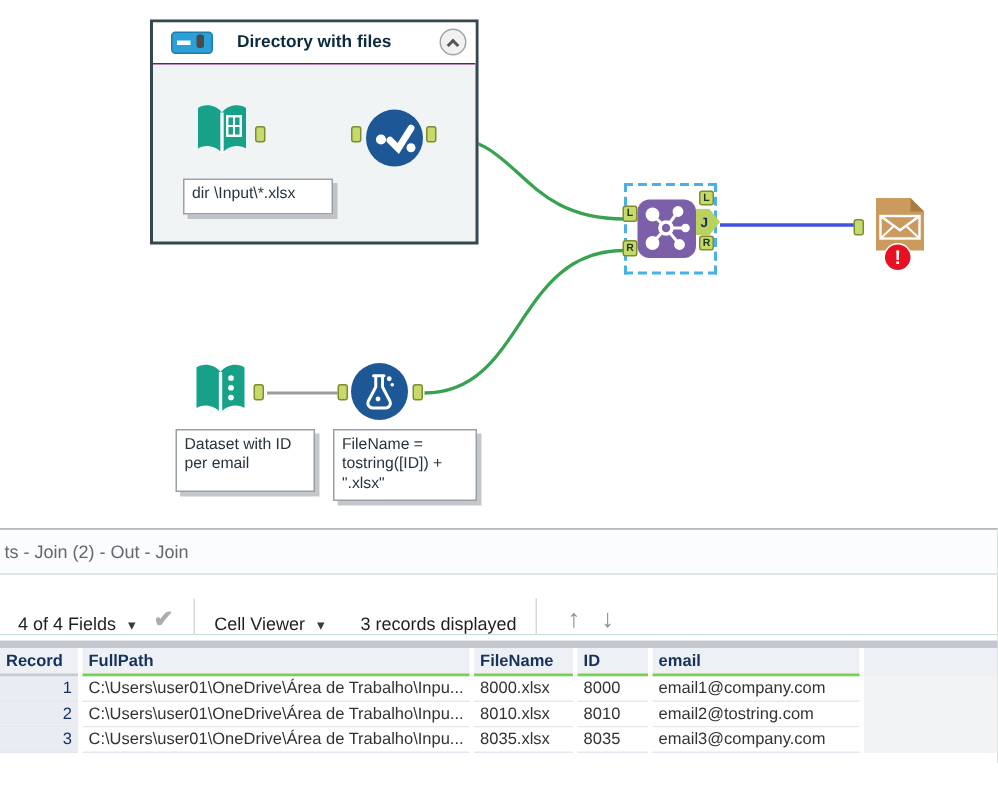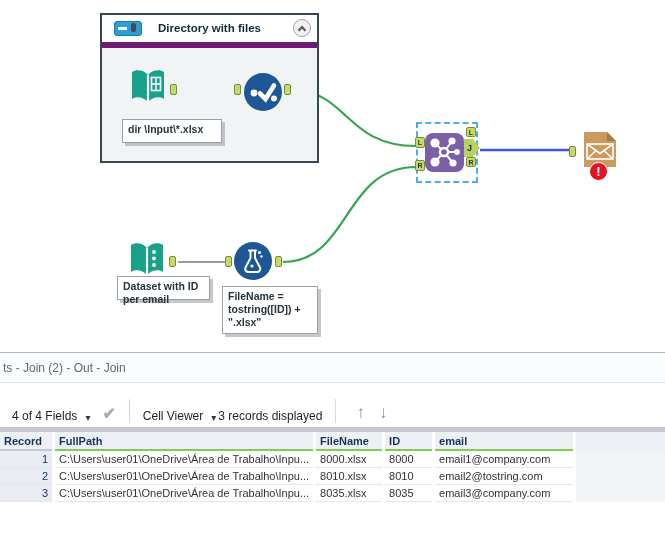--- a/index.html
+++ b/index.html
@@ -30,21 +30,21 @@
     clip-path:polygon(0 0,55% 0,100% 50%,55% 100%,0 100%);
     font-size:9px;font-weight:bold;color:#1a2b4a;text-align:left;
     line-height:18px;padding-left:3px;box-sizing:border-box;
   }
   
   #container-box{
     position:absolute;left:100px;top:13px;width:219px;height:150px;
     border:2px solid #37474f;background:#f0f4f5;box-sizing:border-box;
   }
   #container-header{
-    height:27px;background:#ffffff;border-bottom:6px solid #701a75;
+    height:27px;background:#ffffff;border-bottom:1px solid #701a75;
     position:relative;
     padding-left:34px;
   }
   #container-title{
     position:absolute;left:0;right:0;top:0;bottom:0;text-align:center;
     font-size:11.5px;font-weight:bold;color:#0d2b3e;line-height:27px;
   }
   #container-toggle{
     position:absolute;left:12px;top:6px;width:26px;height:13px;background:#2a9fd8;
     border-radius:3px;border:1px solid #1b7db0;
@@ -56,21 +56,21 @@
     background:#f1f1f1;border:1px solid #9fa6ab;box-sizing:border-box;
   }
   #collapse-chevron{
     position:absolute;left:5px;top:7px;width:6px;height:6px;box-sizing:border-box;
     border-left:2px solid #555;border-top:2px solid #555;transform:rotate(45deg);
   }
   
   .annotation{
     position:absolute;background:#fff;border:1px solid #9aa0a5;
     box-shadow:3px 3px 0 rgba(150,155,160,.55);
-    font-size:10.5px;font-weight:bold;color:#26343f;line-height:13px;
+    font-size:10.5px;font-weight:normal;color:#26343f;line-height:13px;
     padding:3px 5px;box-sizing:border-box;
   }
   
   #join-selection{
     position:absolute;left:416px;top:122px;width:62px;height:61px;
     border:2px dashed #49b0e8;box-sizing:border-box;background:rgba(255,255,255,.15);
   }
   
   #email-badge{
     position:absolute;left:589px;top:162px;width:19px;height:19px;border-radius:50%;
@@ -183,21 +183,21 @@
       <circle cx="20" cy="20" r="19" fill="#1d5796"></circle>
       <path d="M16 9.5 h7 M17.5 10 v7 L12.5 26.5 a3.2 3.2 0 0 0 3 4.5 h8.5 a3.2 3.2 0 0 0 3 -4.5 L22 17 v-7" stroke="#fff" stroke-width="2" fill="none" stroke-linejoin="round" stroke-linecap="round"></path>
       <circle cx="26.5" cy="11.5" r="1.6" fill="#fff"></circle>
       <circle cx="28.5" cy="15.5" r="1.2" fill="#fff"></circle>
       <circle cx="19" cy="25" r="1.6" fill="#fff"></circle>
     </svg>
   </div>
   <div class="anchor" style="left:225px;top:256px;"></div>
   <div class="anchor" style="left:275px;top:256px;"></div>
 
-  <div class="annotation" style="left:117px;top:276px;width:93px;height:24px;">Dataset with ID per email</div>
+  <div class="annotation" style="left:117px;top:286px;width:93px;height:42px;">Dataset with ID per email</div>
 
   <div class="annotation" style="left:222px;top:286px;width:96px;height:48px;">FileName = tostring([ID]) + ".xlsx"</div>
 
   <div id="join-selection"></div>
   <div class="tool" style="left:424px;top:132px;">
     <svg width="41" height="41" viewBox="0 0 41 41">
       <rect x="1" y="1" width="39" height="39" rx="8" fill="#7b5fa8"></rect>
       <path d="M20 20 L11 11 M20 20 L11 30 M20 20 L28 9 M20 20 L29 31 M20 20 L33 20" stroke="#fff" stroke-width="2"></path>
       <circle cx="11" cy="11" r="4.6" fill="#fff"></circle>
       <circle cx="11" cy="30" r="4.6" fill="#fff"></circle>
@@ -229,21 +229,21 @@
 <div id="panel">
   <div id="panel-header">ts - Join (2) - Out - Join</div>
 
   <div id="panel-toolbar">
     <span>4 of 4 Fields</span>
     <span class="tb-caret">▾</span>
     <span class="tb-check">✔</span>
     <span class="tb-sep"></span>
     <span>Cell Viewer</span>
     <span class="tb-caret">▾</span>
-    <span style="margin-left:2px;">3 records displayed</span>
+    <span style="margin-left:24px;">3 records displayed</span>
     <span class="tb-sep"></span>
     <span class="tb-arrow">↑</span>
     <span class="tb-arrow">↓</span>
   </div>
 
   <div id="grid">
     <div id="grid-topstrip"></div>
     <div id="grid-headerband"></div>
     <div id="grid-rowsband"></div>
     <table id="results-table">

